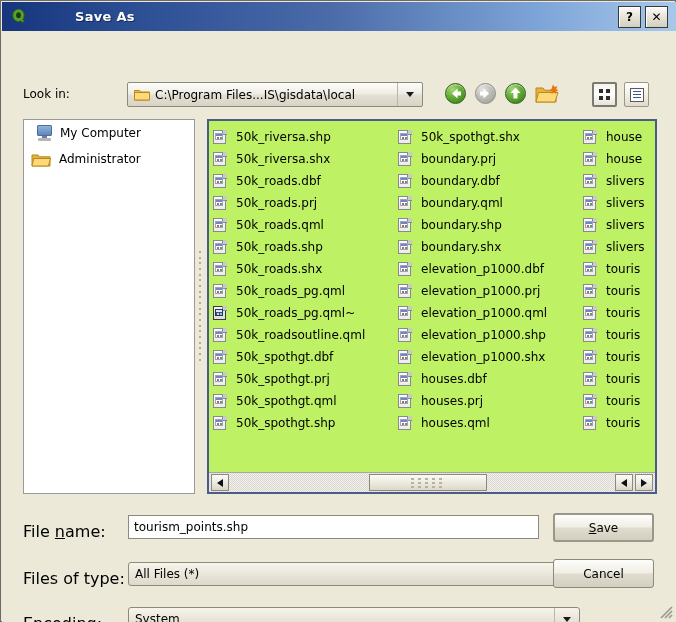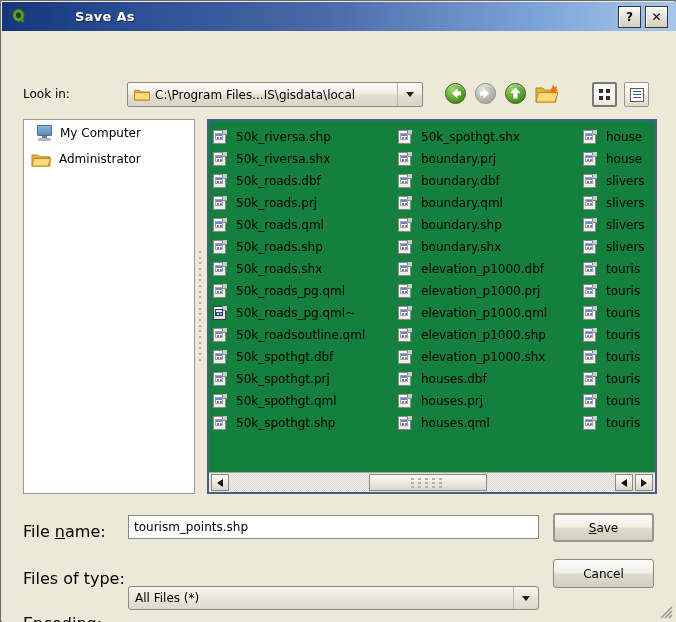--- a/index.html
+++ b/index.html
@@ -132,21 +132,21 @@
   #splitter{
     position:absolute;left:196px;top:220px;width:4px;height:110px;
     display:flex;flex-direction:column;justify-content:space-between;
   }
   #splitter i{display:block;width:2px;height:2px;background:#b0ada0;margin-left:1px;}
 
   
   #filelist{
     position:absolute;left:205px;top:88px;width:450px;height:375px;
     box-sizing:border-box;
-    background:#15803d;
+    background:#bef264;
     border:2px solid #4a5d88;
     overflow:hidden;
   }
   #cols{position:absolute;left:0;top:5px;width:100%;height:330px;}
   .col{position:absolute;top:0;}
   #col0{left:4px;width:185px;}
   #col1{left:189px;width:185px;}
   #col2{left:374px;width:120px;}
   .frow{display:flex;align-items:center;height:22px;}
   .frow .fname{font-size:12px;margin-left:9px;white-space:nowrap;}
@@ -210,25 +210,25 @@
   #lbl-encoding{left:21px;top:583px;}
 
   #inp-filename{
     position:absolute;left:126px;top:484px;width:411px;height:24px;
     box-sizing:border-box;
     background:#ffffff;border:1px solid #8d8a7c;
     font-family:inherit;font-size:12px;color:#000;
     padding:0 5px;
   }
   .frm-combo{
-    position:absolute;left:126px;top:531px;width:411px;height:24px;
+    position:absolute;left:126px;top:531px;width:452px;height:24px;
     box-sizing:border-box;
     background:linear-gradient(to bottom,#f7f5ec 0%,#e9e6da 50%,#ddd9cb 100%);
     border:1px solid #8d8a7c;border-radius:3px;
-    display:flex;align-items:center;margin-top:24px;
+    display:flex;align-items:center;
   }
   #cmb-encoding{top:576px;}
   .frm-combo .val{flex:1;font-size:12px;padding-left:6px;white-space:nowrap;overflow:hidden;}
   .frm-combo .arw{
     width:24px;height:22px;border-left:1px solid #bcb9ab;
     display:flex;align-items:center;justify-content:center;flex:none;
   }
 
   .btn{
     position:absolute;left:551px;width:101px;height:29px;

